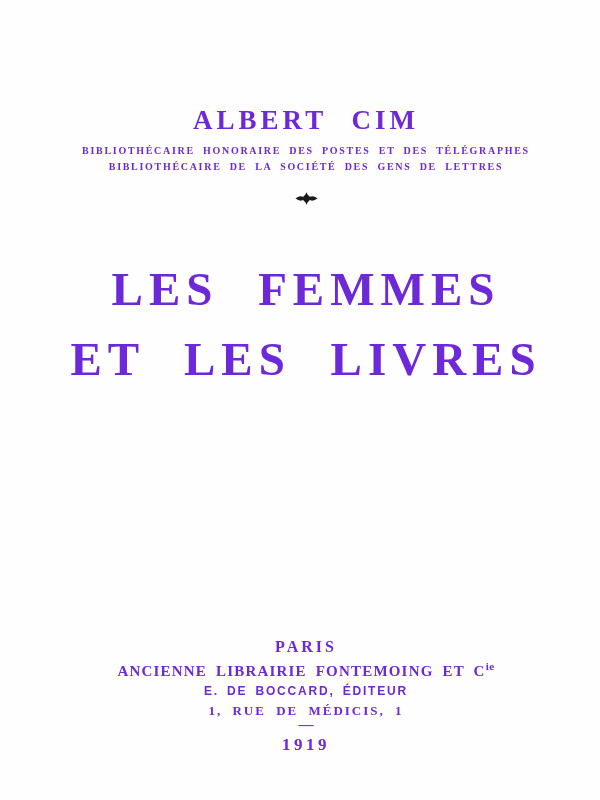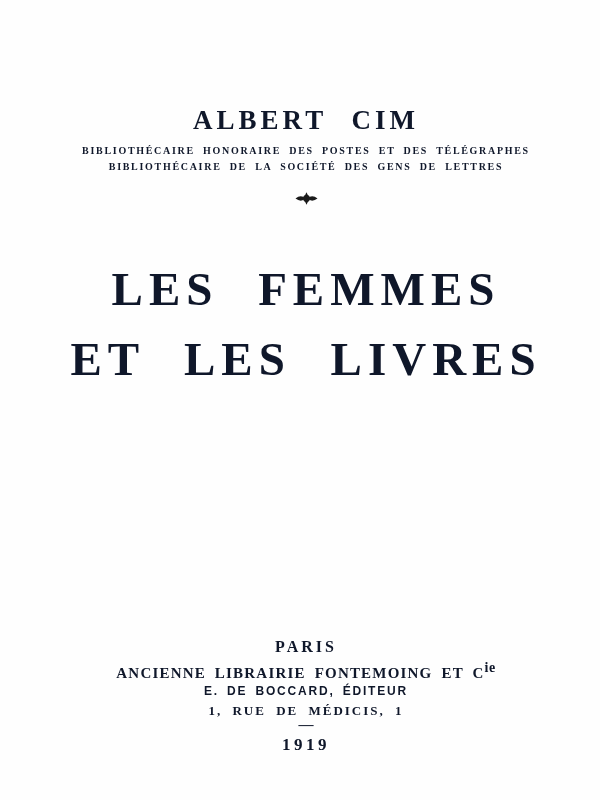--- a/index.html
+++ b/index.html
@@ -5,21 +5,21 @@
   html, body {
     margin: 0;
     padding: 0;
     background: #ffffff;
   }
   .page {
     position: relative;
     width: 600px;
     height: 800px;
     background: #fefefe;
-    color: #0f172a;
+    color: #6d28d9;
     font-family: "Liberation Serif", serif;
     overflow: hidden;
   }
   .row {
     position: absolute;
     left: 0;
     width: 100%;
     text-align: center;
     transform: translateX(6px);
     white-space: nowrap;
@@ -57,21 +57,21 @@
     letter-spacing: 3px;
   }
   .publisher {
     top: 661px;
     font-size: 15px;
     font-weight: 700;
     letter-spacing: 1.2px;
     word-spacing: 4px;
   }
   .publisher .sup {
-    font-size: 14px;
+    font-size: 11px;
     vertical-align: 6px;
     letter-spacing: 0.5px;
   }
   .editor {
     top: 685px;
     font-family: "Liberation Sans", sans-serif;
     font-size: 12px;
     font-weight: 700;
     letter-spacing: 1.8px;
     word-spacing: 3px;

